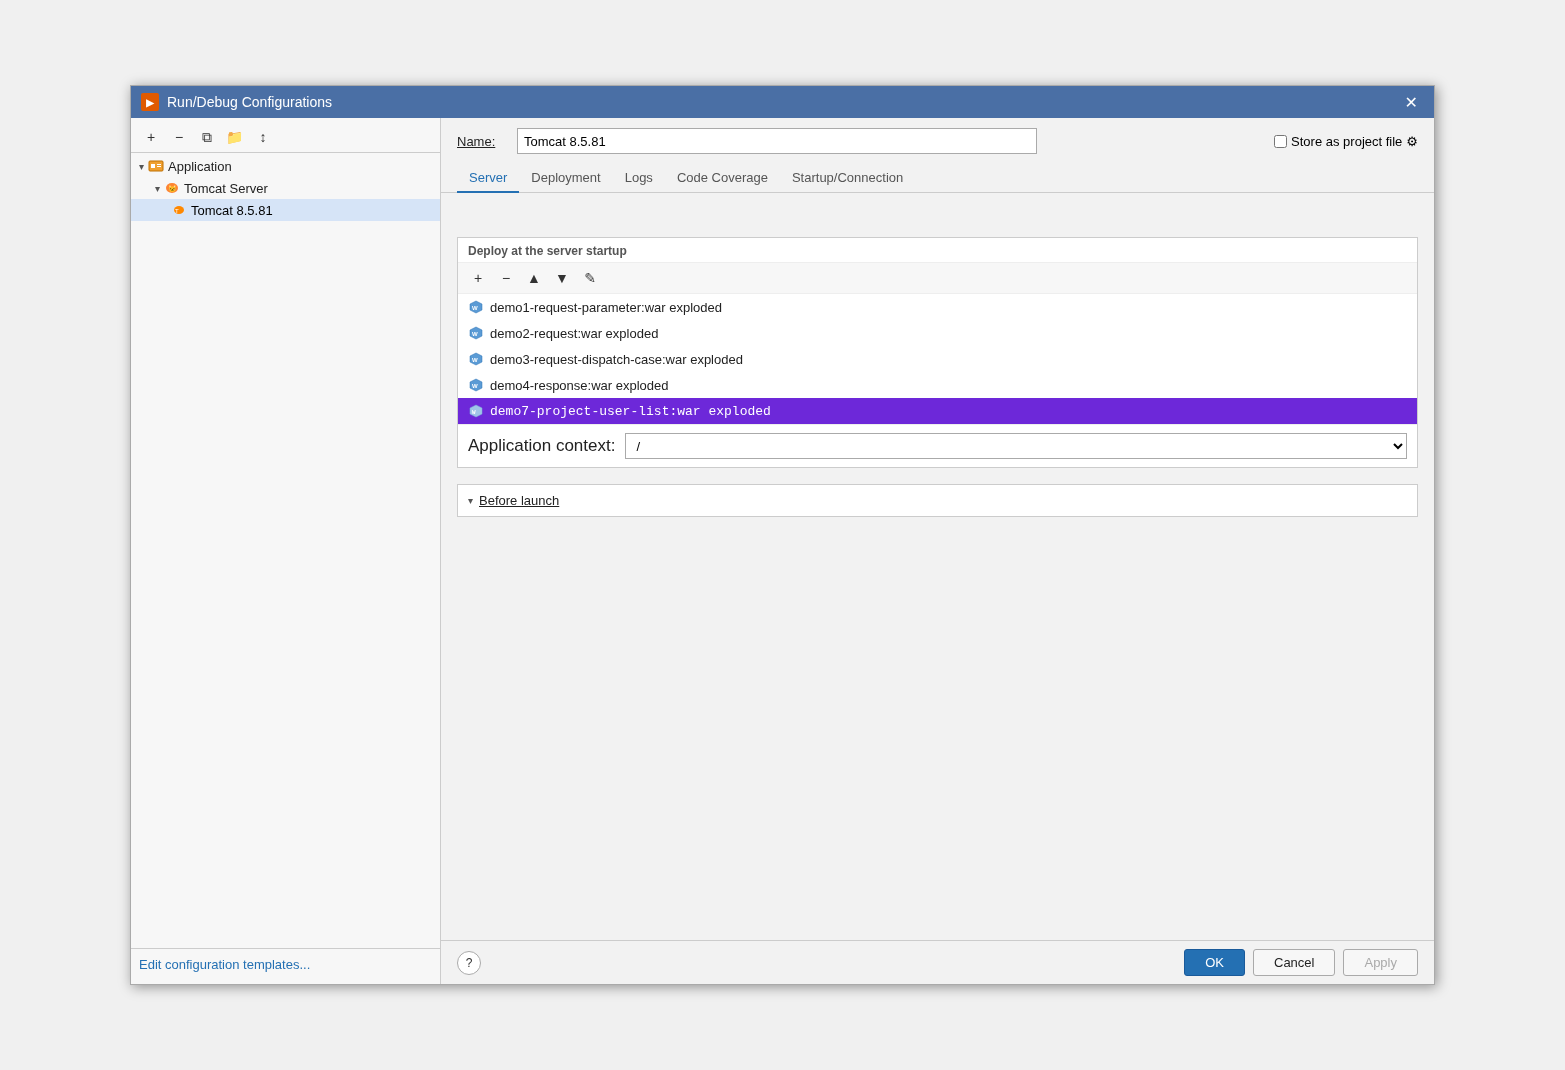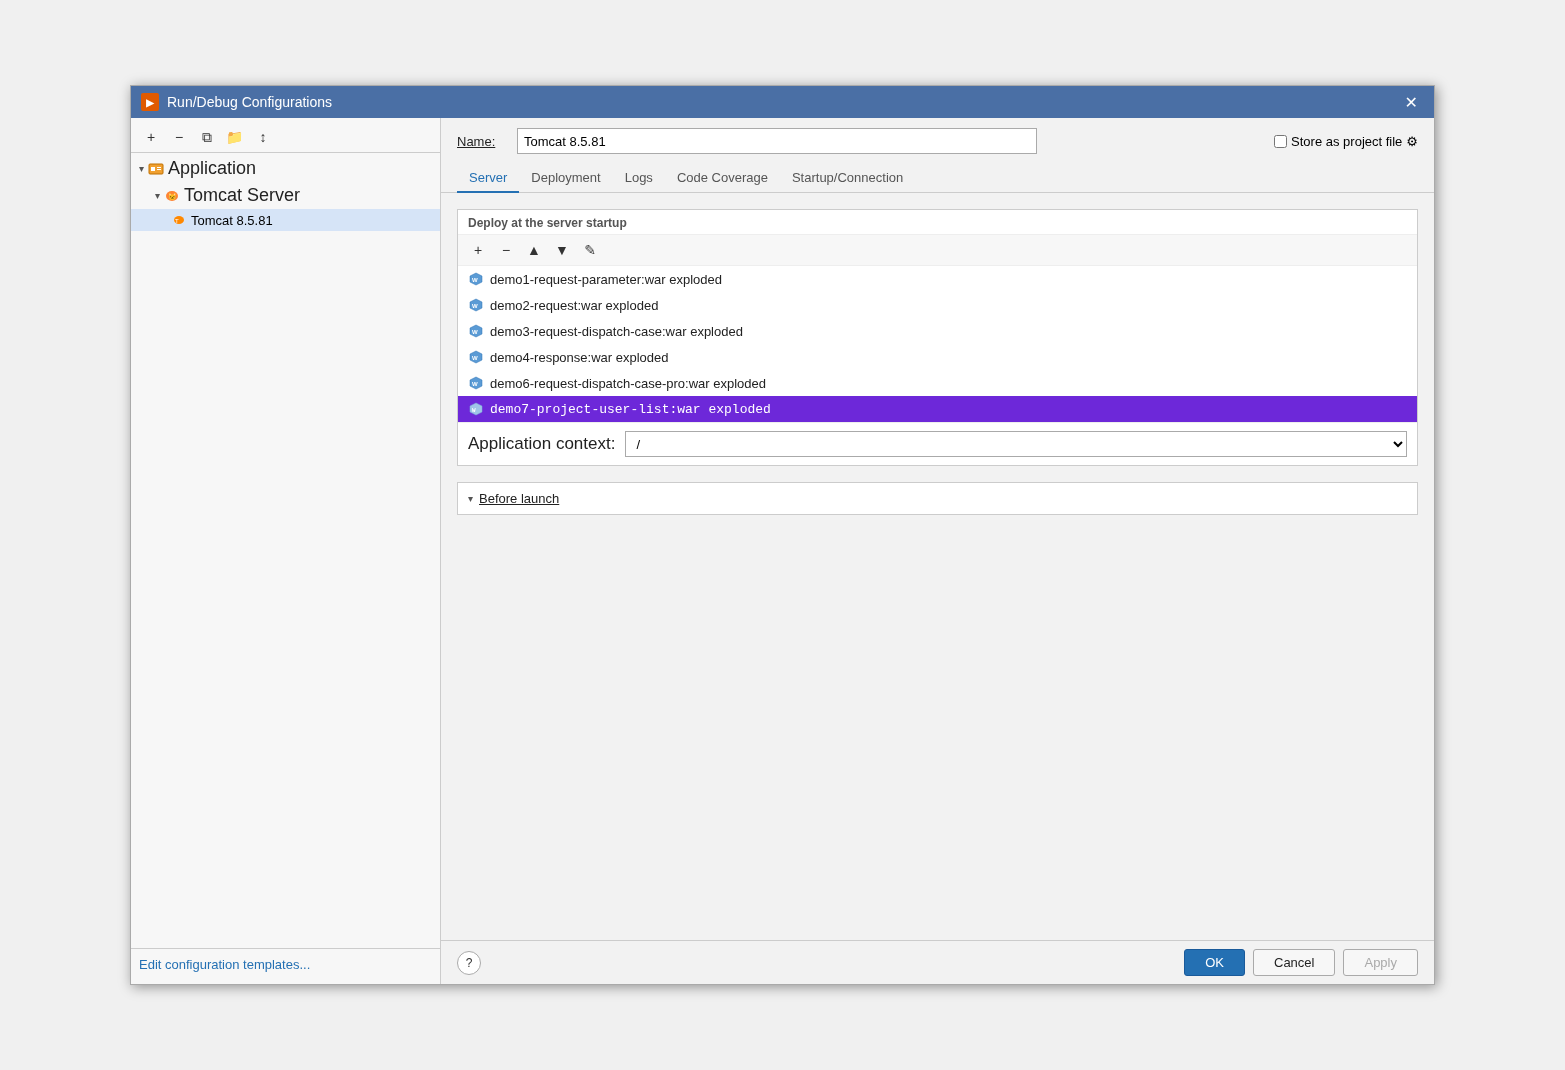--- a/index.html
+++ b/index.html
@@ -109,21 +109,21 @@
       color: #555;
     }
     .group-icon {
       width: 16px;
       height: 16px;
       display: flex;
       align-items: center;
       justify-content: center;
     }
     .group-label {
-      font-size: 18px;
+      font-size: 13px;
       color: #222;
     }
     .sidebar-child {
       padding: 3px 8px 3px 40px;
       cursor: pointer;
       display: flex;
       align-items: center;
       gap: 4px;
     }
     .sidebar-item-selected {
@@ -185,20 +185,21 @@
     }
     .tab-content {
       flex: 1;
       padding: 16px;
       overflow-y: auto;
     }
     .deploy-section {
       border: 1px solid #ccc;
       background: white;
       margin-bottom: 16px;
+      margin-top: 28px;
     }
     .deploy-section-title {
       font-size: 12px;
       color: #555;
       padding: 6px 10px 4px 10px;
       border-bottom: 1px solid #eee;
       font-weight: 600;
     }
     .deploy-toolbar {
       display: flex;
@@ -452,29 +453,20 @@
             </li>
             <li class="deploy-item">
               <span class="deploy-item-icon">
                 <svg width="14" height="14" viewBox="0 0 14 14">
                     <polygon points="7,1 13,4 13,10 7,13 1,10 1,4" fill="#5b9bd5" stroke="#2e75b6" stroke-width="0.5"></polygon>
                     <text x="3" y="10" font-size="6" fill="white" font-weight="bold">W</text>
                   </svg>
               </span>
               <span>demo4-response:war exploded</span>
             </li>
-            <li class="deploy-item">
-              <span class="deploy-item-icon">
-                <svg width="14" height="14" viewBox="0 0 14 14">
-                    <polygon points="7,1 13,4 13,10 7,13 1,10 1,4" fill="#5b9bd5" stroke="#2e75b6" stroke-width="0.5"></polygon>
-                    <text x="3" y="10" font-size="6" fill="white" font-weight="bold">W</text>
-                  </svg>
-              </span>
-              <span>demo6-request-dispatch-case-pro:war exploded</span>
-            </li>
             <li class="deploy-item selected">
               <span class="deploy-item-icon">
                 <svg width="14" height="14" viewBox="0 0 14 14">
                     <polygon points="7,1 13,4 13,10 7,13 1,10 1,4" fill="#a0c4e8" stroke="#7ab0d8" stroke-width="0.5"></polygon>
                     <text x="3" y="10" font-size="6" fill="white" font-weight="bold">W</text>
                   </svg>
               </span>
               <span>demo7-project-user-list:war exploded</span>
             </li>
           </ul>

